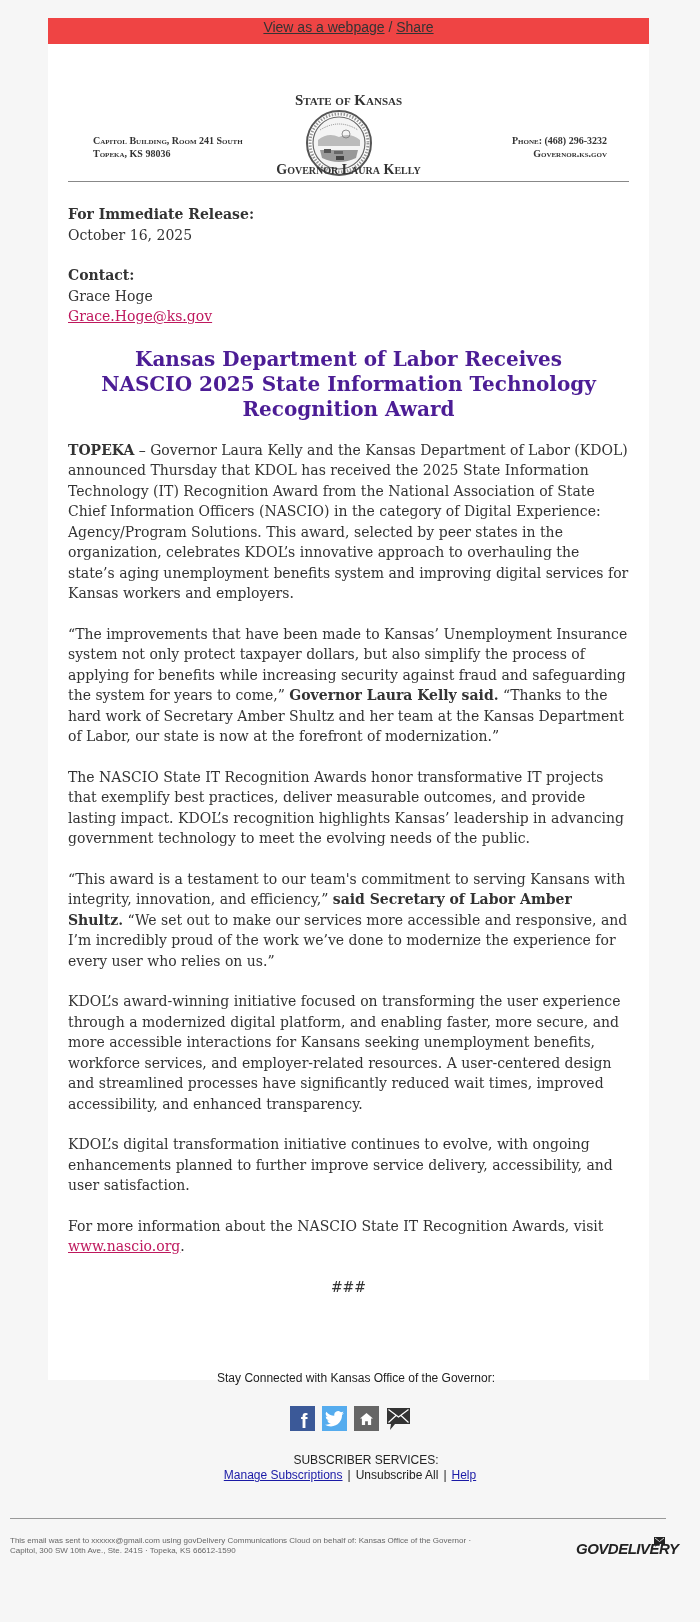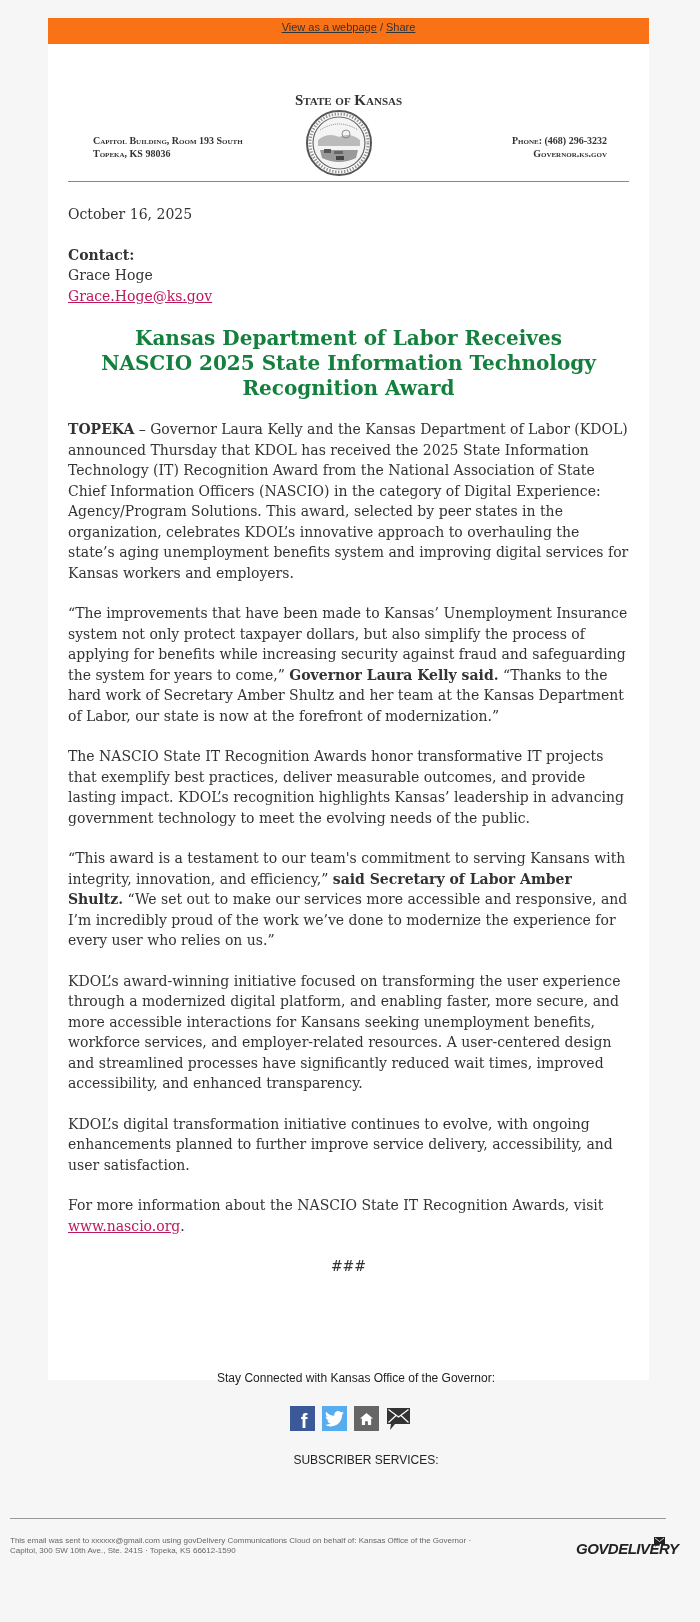--- a/index.html
+++ b/index.html
@@ -15,24 +15,24 @@
     .card {
       position: absolute;
       left: 48px;
       top: 18px;
       width: 601px;
       height: 1362px;
       background: #ffffff;
     }
     .topbar {
       height: 26px;
-      background: #f97316;
-      text-align: center;
-      font-family: "Liberation Sans", sans-serif;
-      font-size: 11px;
+      background: #ef4444;
+      text-align: center;
+      font-family: "Liberation Sans", sans-serif;
+      font-size: 14px;
       line-height: 18px;
       color: #333;
     }
     .topbar a { color: #333; text-decoration: underline; cursor: pointer; }
     .letterhead {
       position: relative;
       height: 138px;
       margin: 0 20px;
       border-bottom: 1px solid #888;
     }
@@ -76,21 +76,21 @@
     .content p { margin-bottom: 20px; }
     .meta { margin-bottom: 20px; }
     .meta .label { font-weight: bold; display: block; }
     .content a { color: #be185d; text-decoration: underline; cursor: pointer; }
     h1 {
       text-align: center;
       font-family: "DejaVu Serif", serif;
       font-weight: bold;
       font-size: 20px;
       line-height: 25px;
-      color: #15803d;
+      color: #4c1d95;
       margin: 8px 10px 18px 10px;
     }
     .bold { font-weight: bold; }
     .endmark { text-align: center; margin-top: 8px; }
 
     .footer {
       position: absolute;
       left: 0; top: 1370px;
       width: 700px;
       text-align: center;
@@ -144,43 +144,45 @@
 <body>
 
 <div class="card">
   <div class="topbar">
     <a>View as a webpage</a><span> / </span><a>Share</a>
   </div>
 
   <div class="letterhead">
     <div class="lh-title lh-state">State of Kansas</div>
     <div class="lh-left">
-      <div>Capitol Building, Room 193 South</div>
+      <div>Capitol Building, Room 241 South</div>
       <div>Topeka, KS  98036</div>
     </div>
     <svg class="seal" viewBox="0 0 66 66">
       <circle cx="33" cy="33" r="32" fill="#fff" stroke="#555" stroke-width="2"></circle>
       <circle cx="33" cy="33" r="26" fill="#f4f4f4" stroke="#666" stroke-width="1.2"></circle>
       <circle cx="33" cy="33" r="29" fill="none" stroke="#999" stroke-width="3" stroke-dasharray="1.5 1.5"></circle>
       <path d="M12 30 Q22 22 33 27 Q44 22 54 30 L54 36 L12 36 Z" fill="#bbb"></path>
       <circle cx="40" cy="24" r="4" fill="none" stroke="#777" stroke-width="0.8"></circle>
       <path d="M14 40 L52 40 L50 48 Q33 56 16 48 Z" fill="#999"></path>
       <rect x="18" y="39" width="7" height="4" fill="#555"></rect>
       <rect x="28" y="41" width="9" height="3" fill="#666"></rect>
       <rect x="30" y="46" width="8" height="4" fill="#444"></rect>
       <path d="M14 20 Q33 8 52 20" fill="none" stroke="#888" stroke-width="1" stroke-dasharray="1 1"></path>
     </svg>
     <div class="lh-right">
       <div>Phone: (468) 296-3232</div>
       <div>Governor.ks.gov</div>
     </div>
+    <div class="lh-title lh-gov">Governor Laura Kelly</div>
   </div>
 
   <div class="content">
     <div class="meta">
+      <span class="label">For Immediate Release:</span>
       <span>October 16, 2025</span>
     </div>
     <div class="meta">
       <span class="label">Contact:</span>
       <span style="display:block">Grace Hoge</span>
       <a>Grace.Hoge@ks.gov</a>
     </div>
 
     <h1>
       <span style="display:block">Kansas Department of Labor Receives</span>
@@ -223,20 +225,23 @@
         </svg>
     </span>
     <span class="mail">
       <svg width="25" height="25" viewBox="0 0 25 25">
           <path fill="#333" d="M1 2 H24 V18 H9 L4 24 L5 18 H1 Z"></path>
           <path d="M2.5 3.5 L12.5 11 L22.5 3.5 M2.5 16.5 L10 9.5 M22.5 16.5 L15 9.5" stroke="#fff" stroke-width="1.2" fill="none"></path>
         </svg>
     </span>
   </div>
   <div class="subs">SUBSCRIBER SERVICES:</div>
+  <div class="sublinks">
+    <a>Manage Subscriptions</a><span class="sep">|</span><span class="plain">Unsubscribe All</span><span class="sep">|</span><a>Help</a>
+  </div>
 </div>
 
 <div class="hr2"></div>
 <div class="legal">
   <div>This email was sent to xxxxxx@gmail.com using govDelivery Communications Cloud on behalf of: Kansas Office of the Governor ·</div>
   <div>Capitol, 300 SW 10th Ave., Ste. 241S · Topeka, KS 66612-1590</div>
 </div>
 <div class="gd-logo">GOVDELIVERY</div>
 <svg class="gd-icon" viewBox="0 0 11 10">
     <path fill="#222" d="M0 0 H11 V7 H4 L1 10 L2 7 H0 Z"></path>

